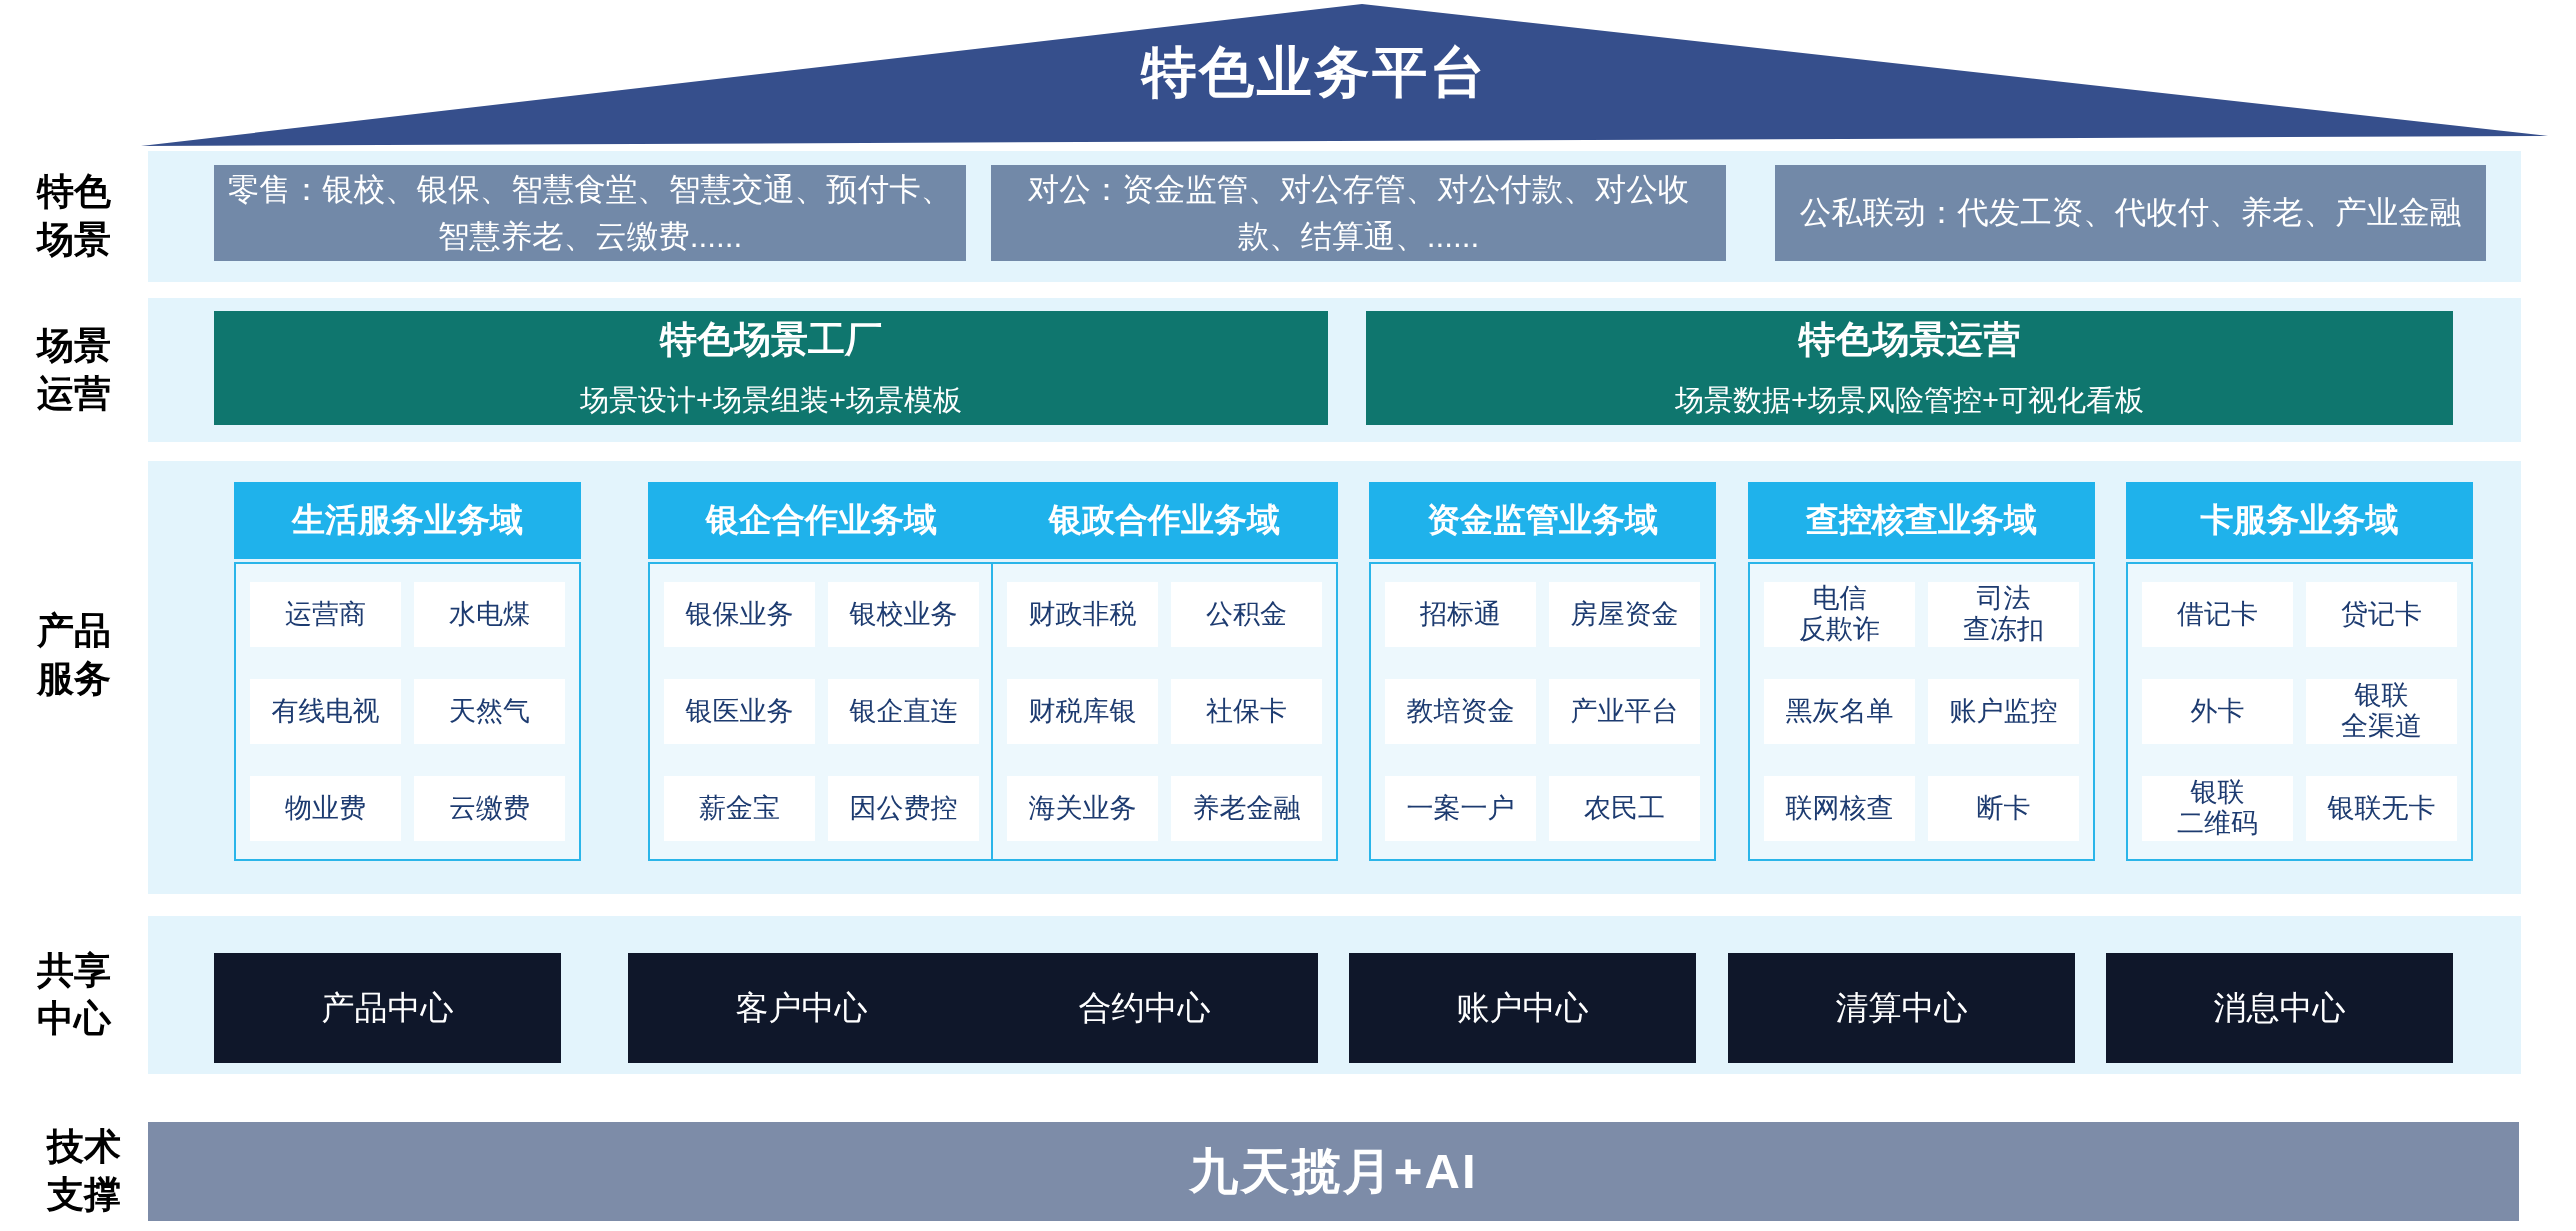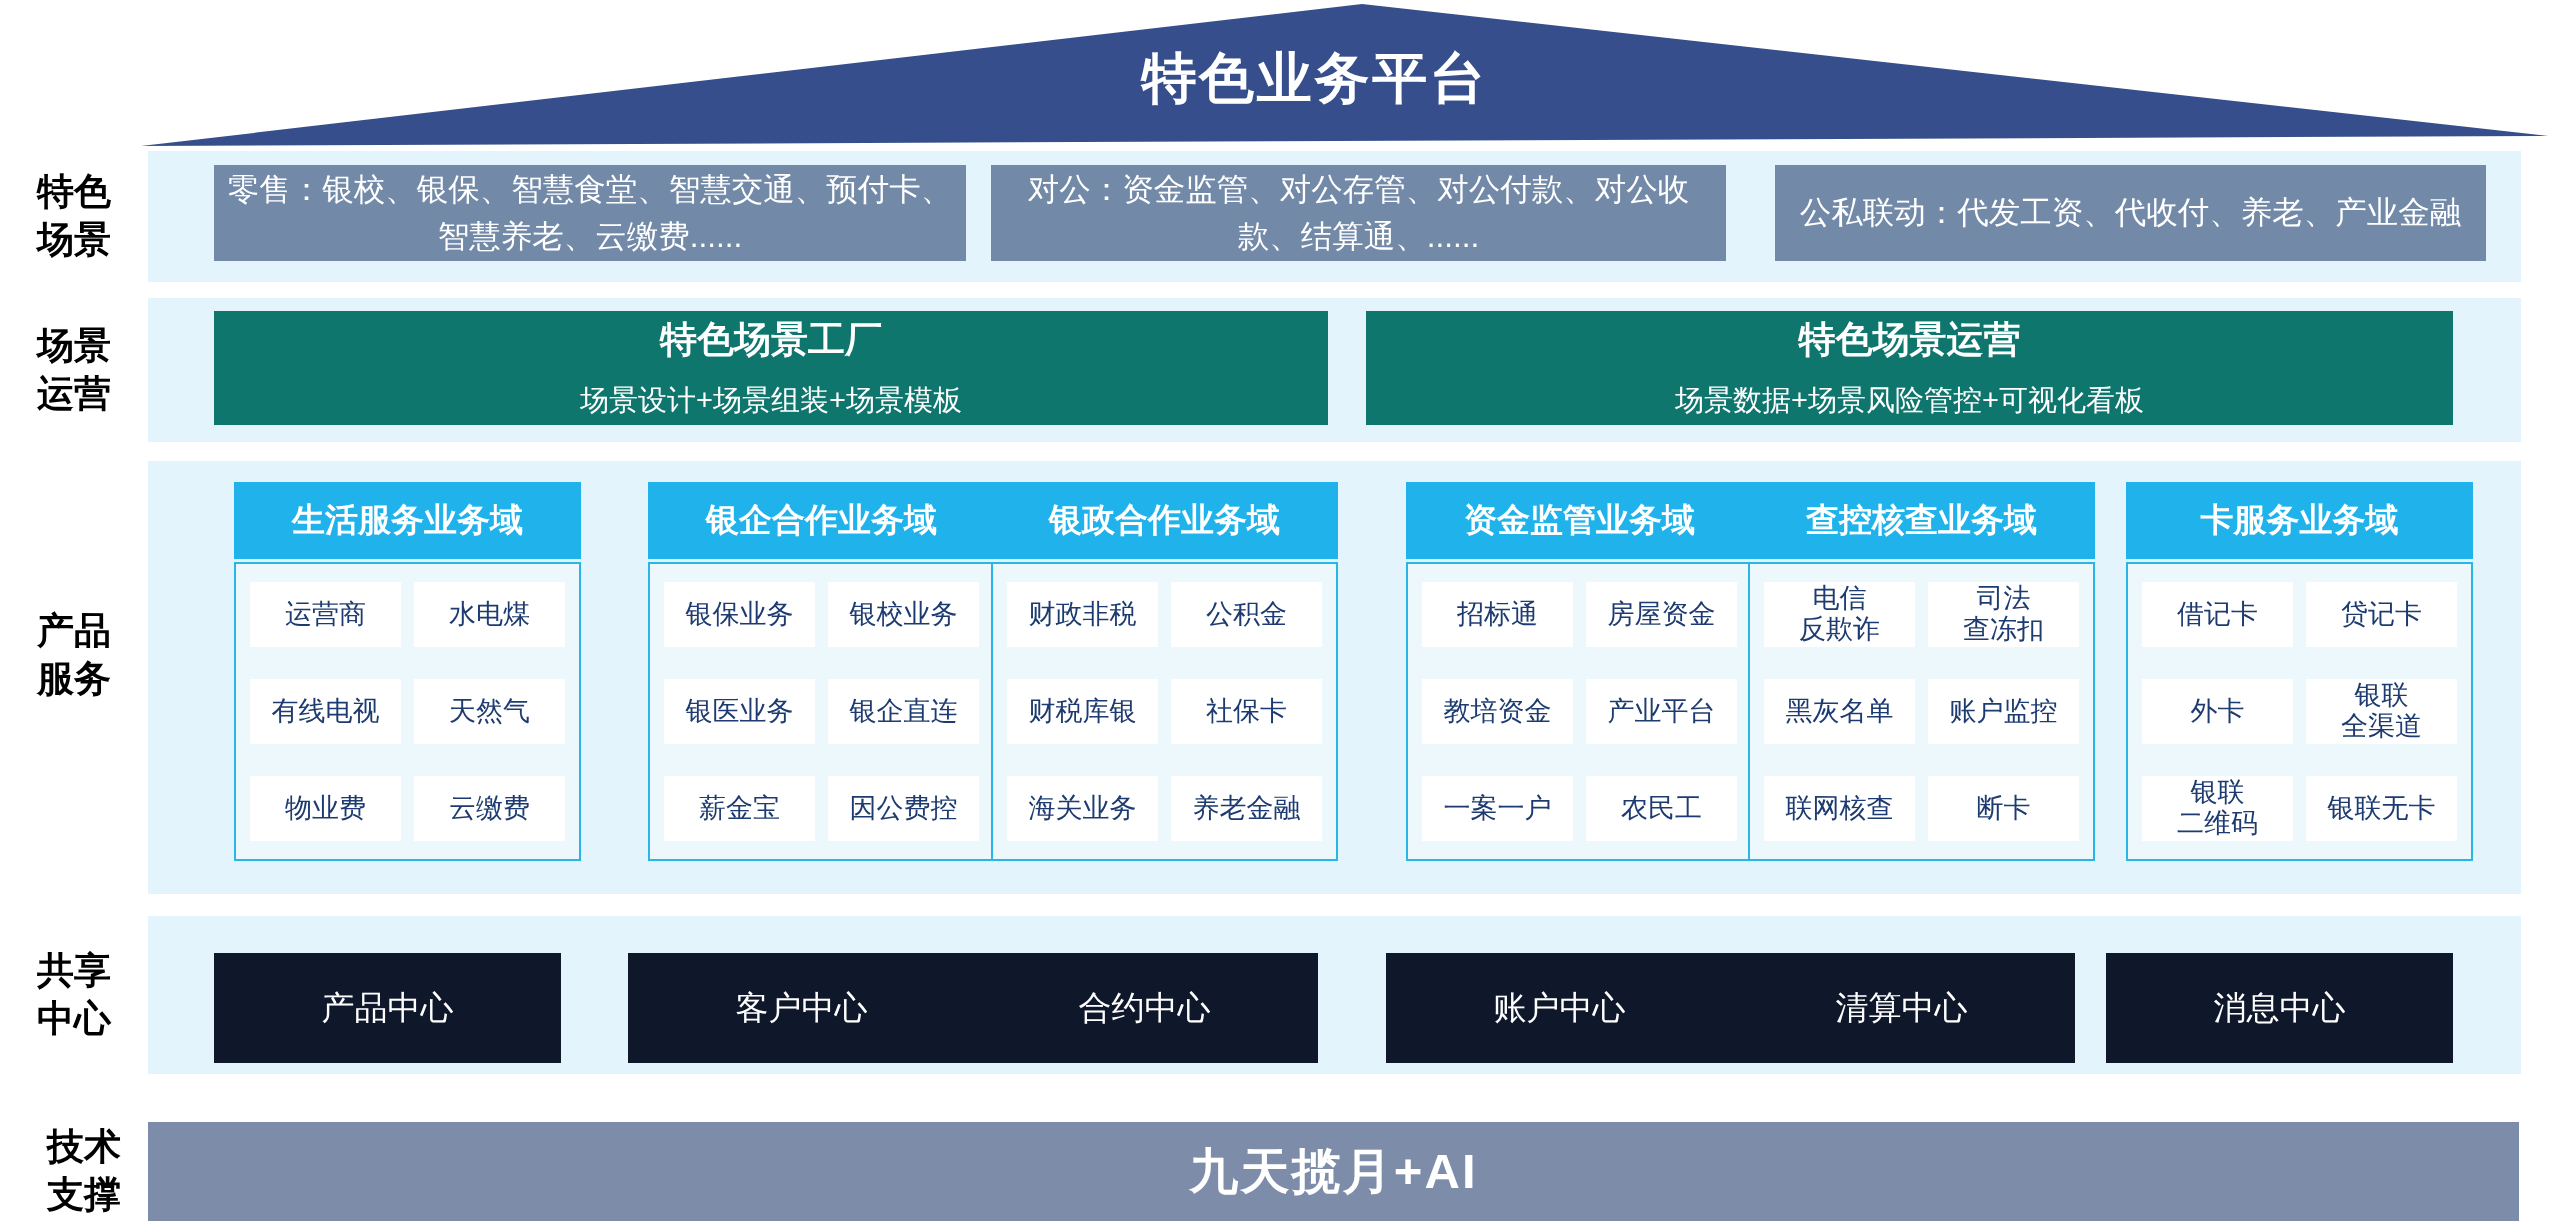--- a/index.html
+++ b/index.html
@@ -8,21 +8,21 @@
     font-family:"Liberation Sans","DejaVu Sans",sans-serif;
     overflow:hidden;
   }
   
   .roof{
     position:absolute;left:0;top:0;width:2576px;height:152px;
     background:#364F8C;
     clip-path:polygon(141px 146px,1362px 4.1px,2548px 136px);
   }
   .roof-title{
-    position:absolute;left:801px;top:42px;width:1027px;
+    position:absolute;left:801px;top:36px;width:1027px;
     text-align:center;color:#ffffff;font-size:55px;font-weight:bold;
     letter-spacing:2.7px;
   }
   
   .band{position:absolute;left:148px;width:2373px;background:#E3F4FC;}
   .band1{top:151px;height:131px;}
   .band2{top:298px;height:144px;}
   .band3{top:461px;height:433px;}
   .band4{top:916px;height:158px;}
   
@@ -48,21 +48,21 @@
     display:flex;flex-direction:column;align-items:center;justify-content:center;
     gap:16.4px;box-sizing:border-box;
   }
   .o1{left:214px;width:1114px;}
   .o2{left:1366px;width:1087px;}
   .op-title{font-size:37px;font-weight:bold;}
   .op-sub{font-size:29px;}
   
   .pcol{position:absolute;top:482px;width:347px;padding-left:20px;}
   .c1{left:214px;} .c2{left:592px;margin-left:36px;} .c3{left:971px;}
-  .c4{left:1349px;margin-left:37px;} .c5{left:1728px;} .c6{left:2106px;}
+  .c4{left:1349px;} .c5{left:1728px;} .c6{left:2106px;}
   .pcol-header{
     height:77px;background:#1FB2EB;color:#ffffff;
     font-size:33px;font-weight:bold;
     display:flex;align-items:center;justify-content:center;
   }
   .pcol-body{
     margin-top:2.7px;height:299px;box-sizing:border-box;
     border:2.1px solid #2AB5E9;background:#EDF8FD;
     display:grid;grid-template-columns:1fr 1fr;
     grid-template-rows:65px 65px 65px;

